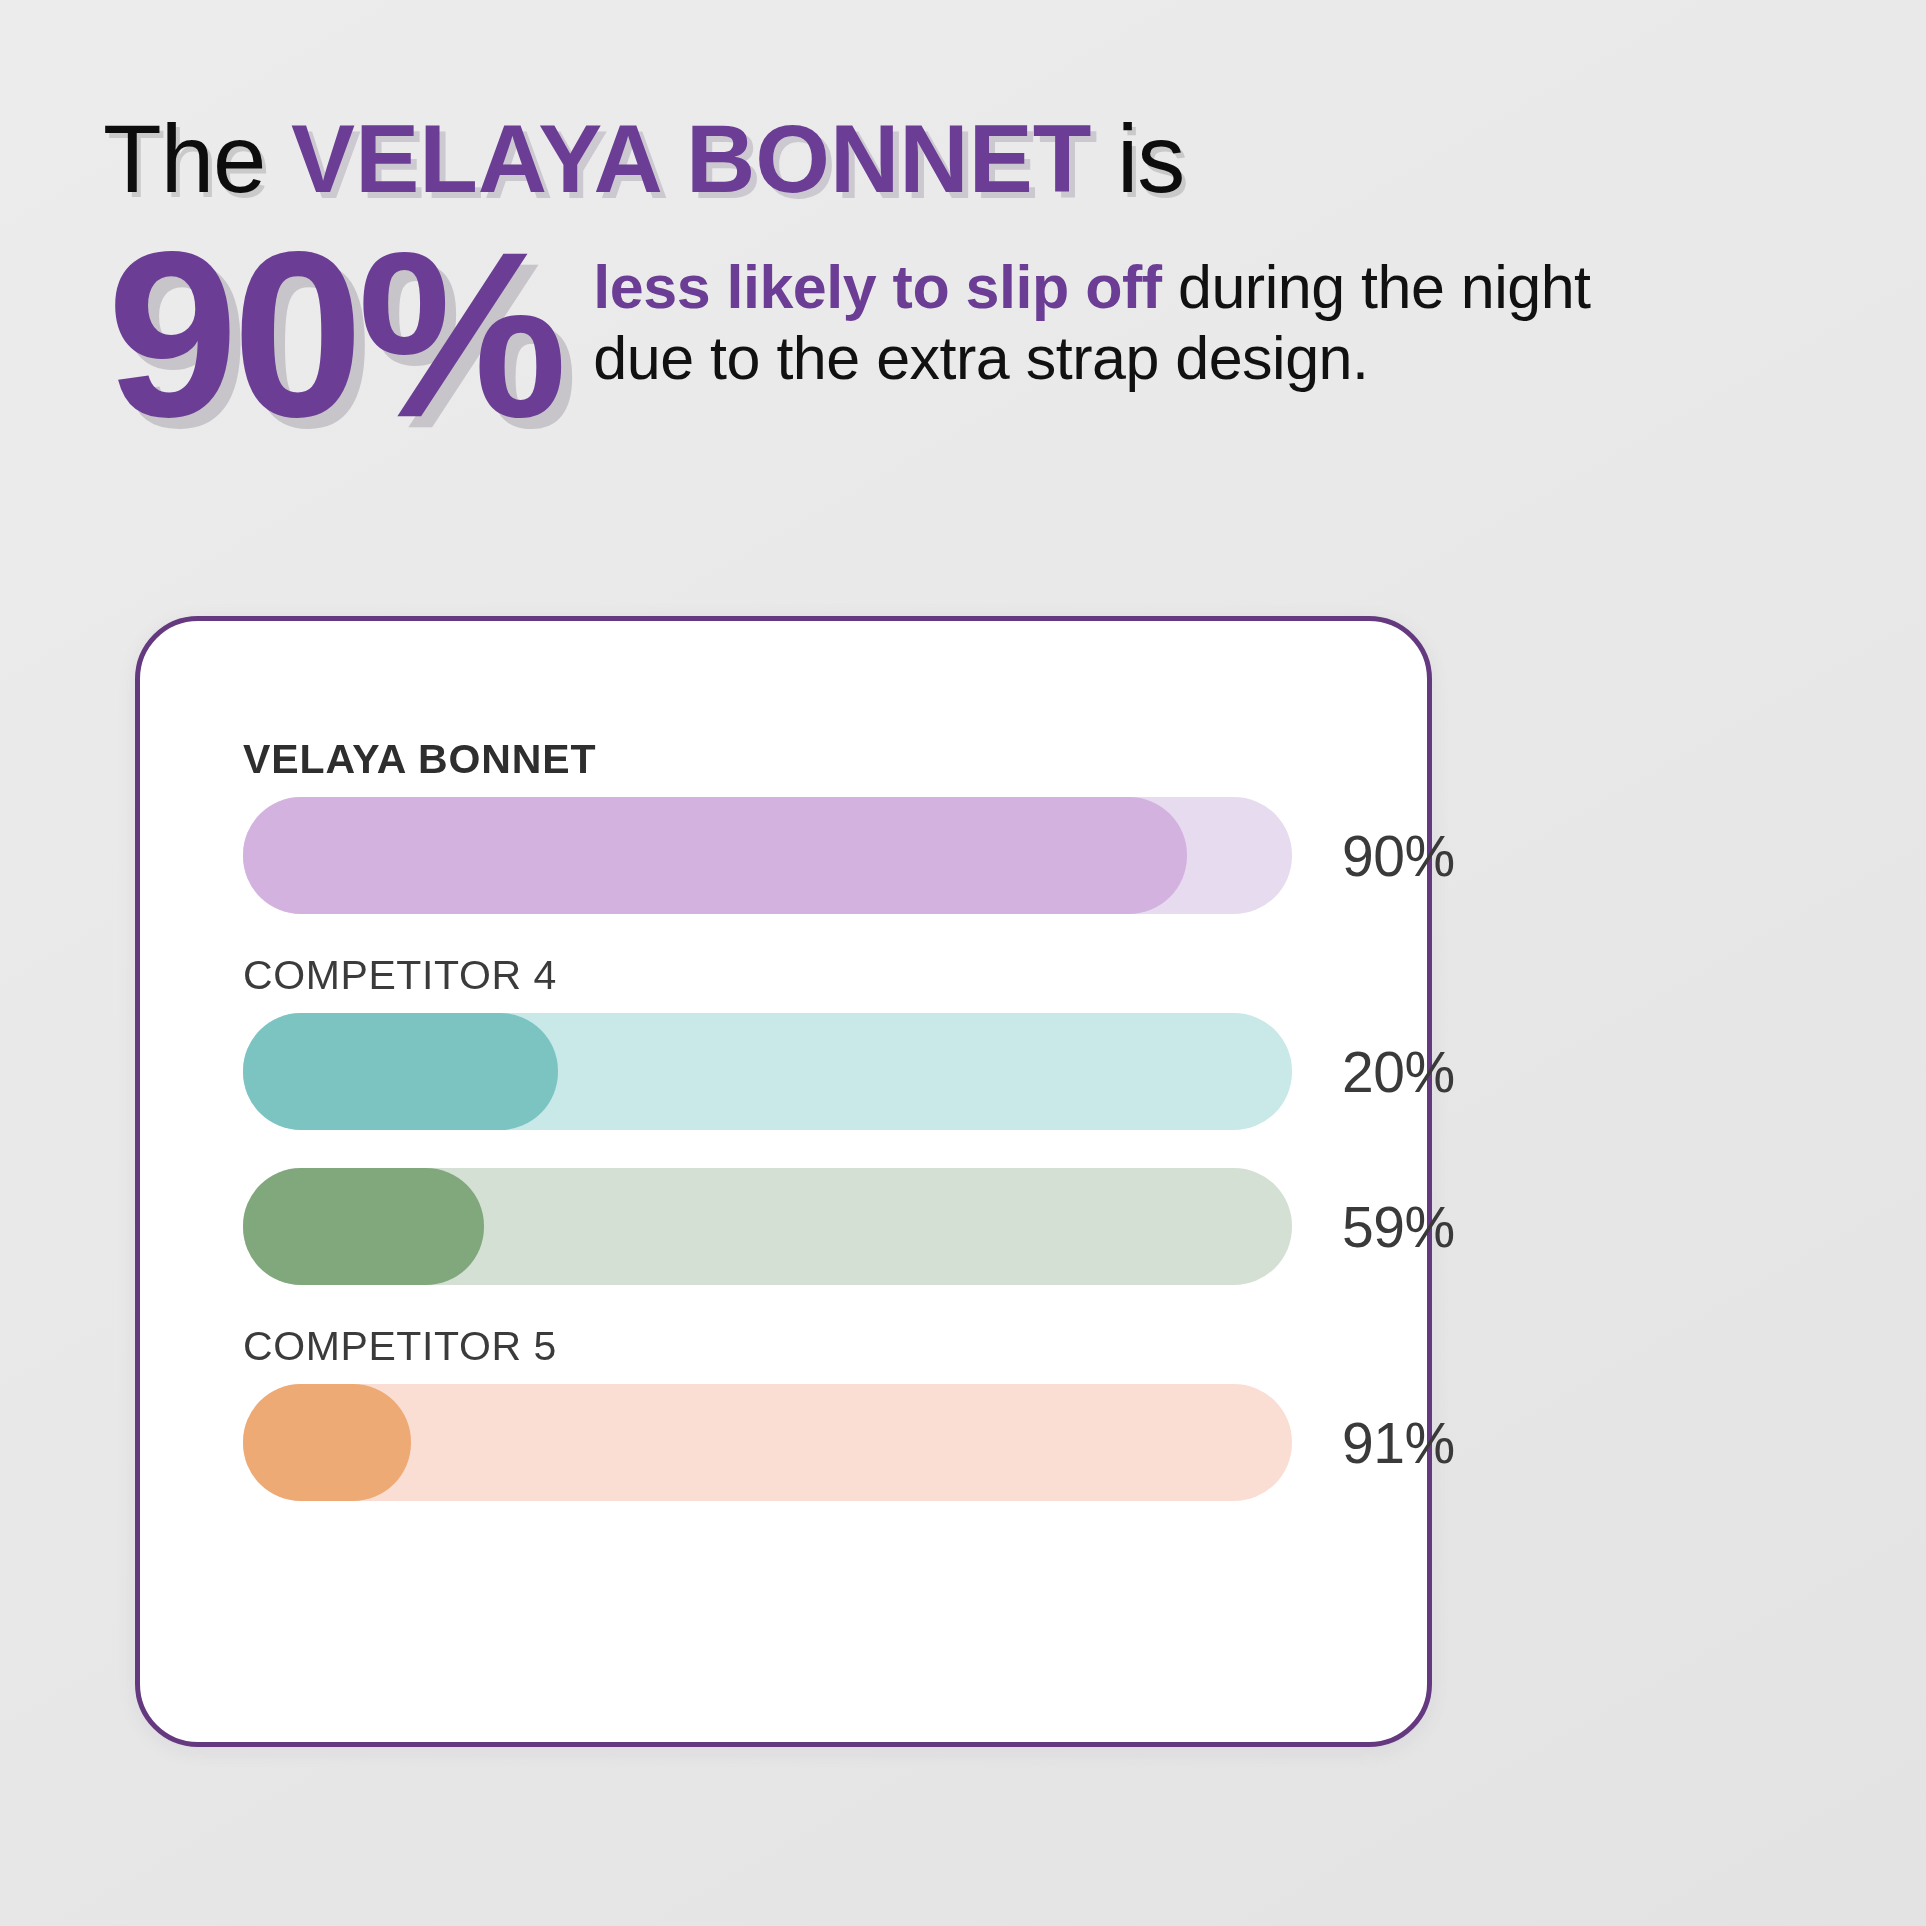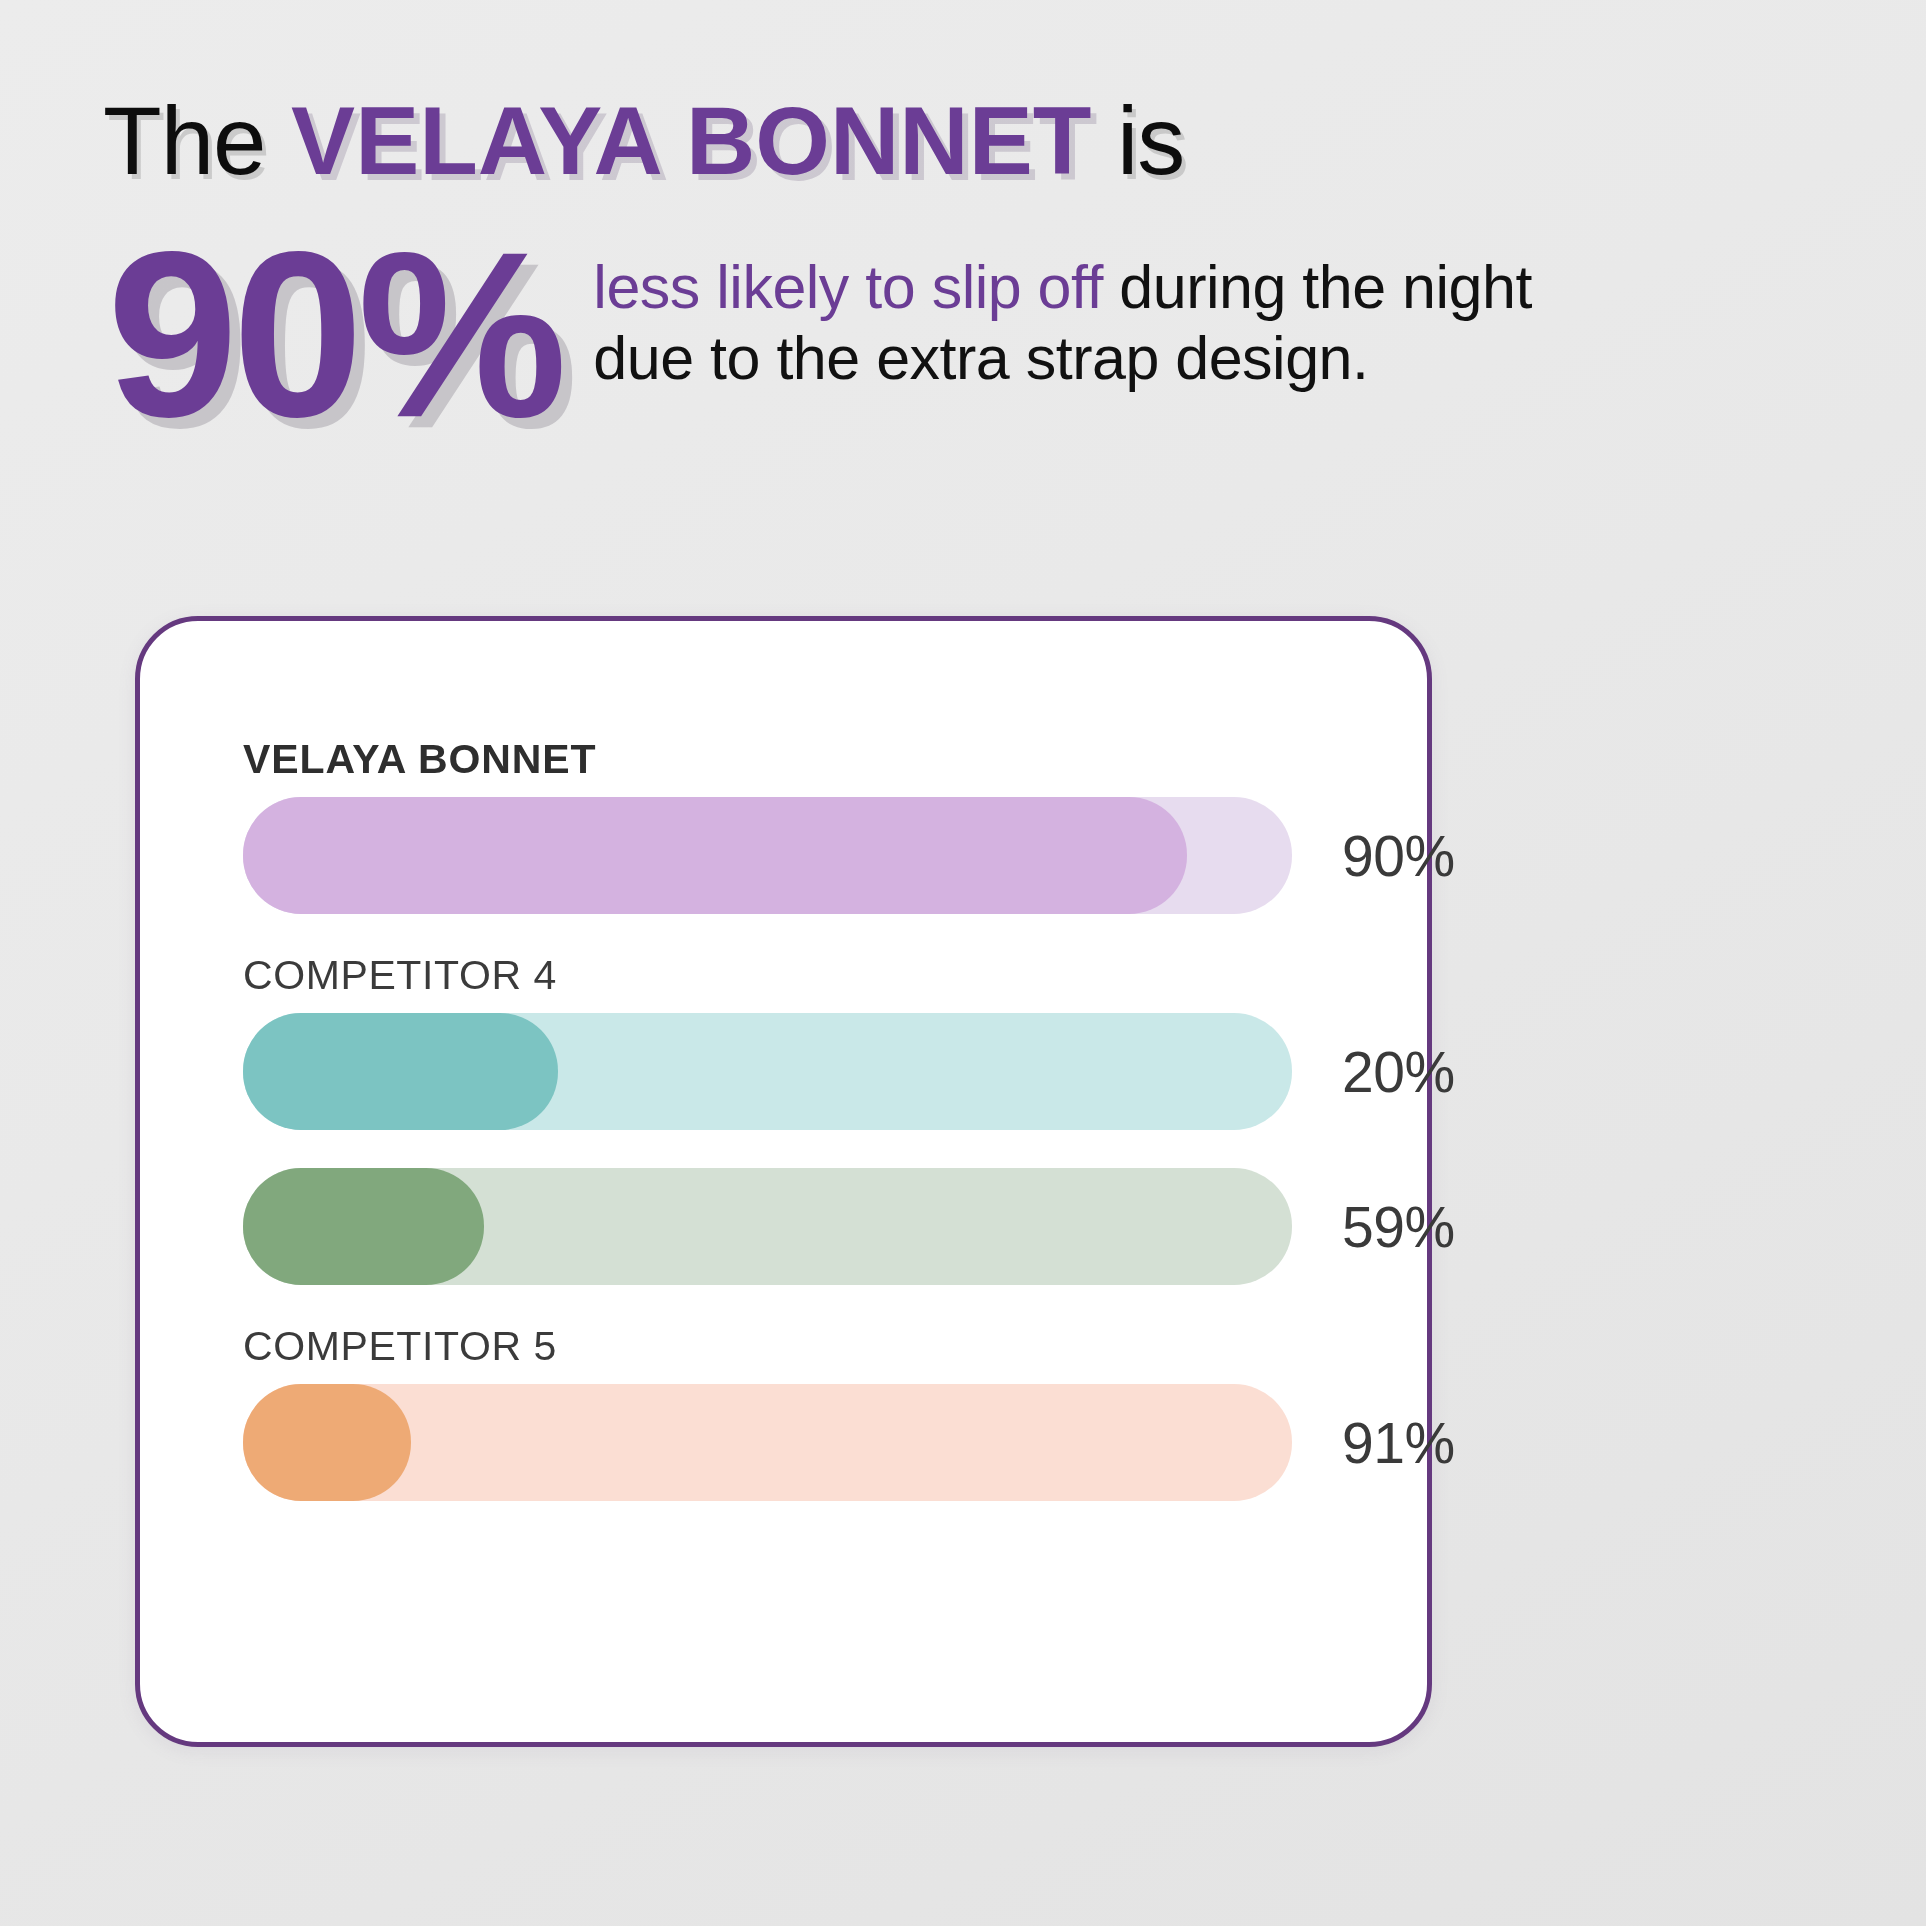--- a/index.html
+++ b/index.html
@@ -12,21 +12,21 @@
     overflow: hidden;
     font-family: "Liberation Sans", sans-serif;
     background: linear-gradient(150deg, #ececec 0%, #e9e9e9 40%, #e3e3e3 100%);
     position: relative;
   }
 
   
   .headline-wrap {
     position: absolute;
     left: 103px;
-    top: 92px;
+    top: 110px;
     width: 1742px;
   }
 
   .headline-line1 {
     font-size: 96px;
     line-height: 1.02;
     font-weight: 700;
     letter-spacing: -1px;
     white-space: nowrap;
   }
@@ -67,21 +67,21 @@
     padding-top: 26px;
     font-size: 61px;
     line-height: 1.17;
     color: #111111;
     font-weight: 400;
     letter-spacing: -0.5px;
     max-width: 1049px;
   }
   .para-strong {
     color: #6b3d95;
-    font-weight: 400;
+    font-weight: 700;
   }
 
   
   .card {
     position: absolute;
     left: 135px;
     top: 616px;
     width: 1297px;
     height: 1131px;
     background: #ffffff;

